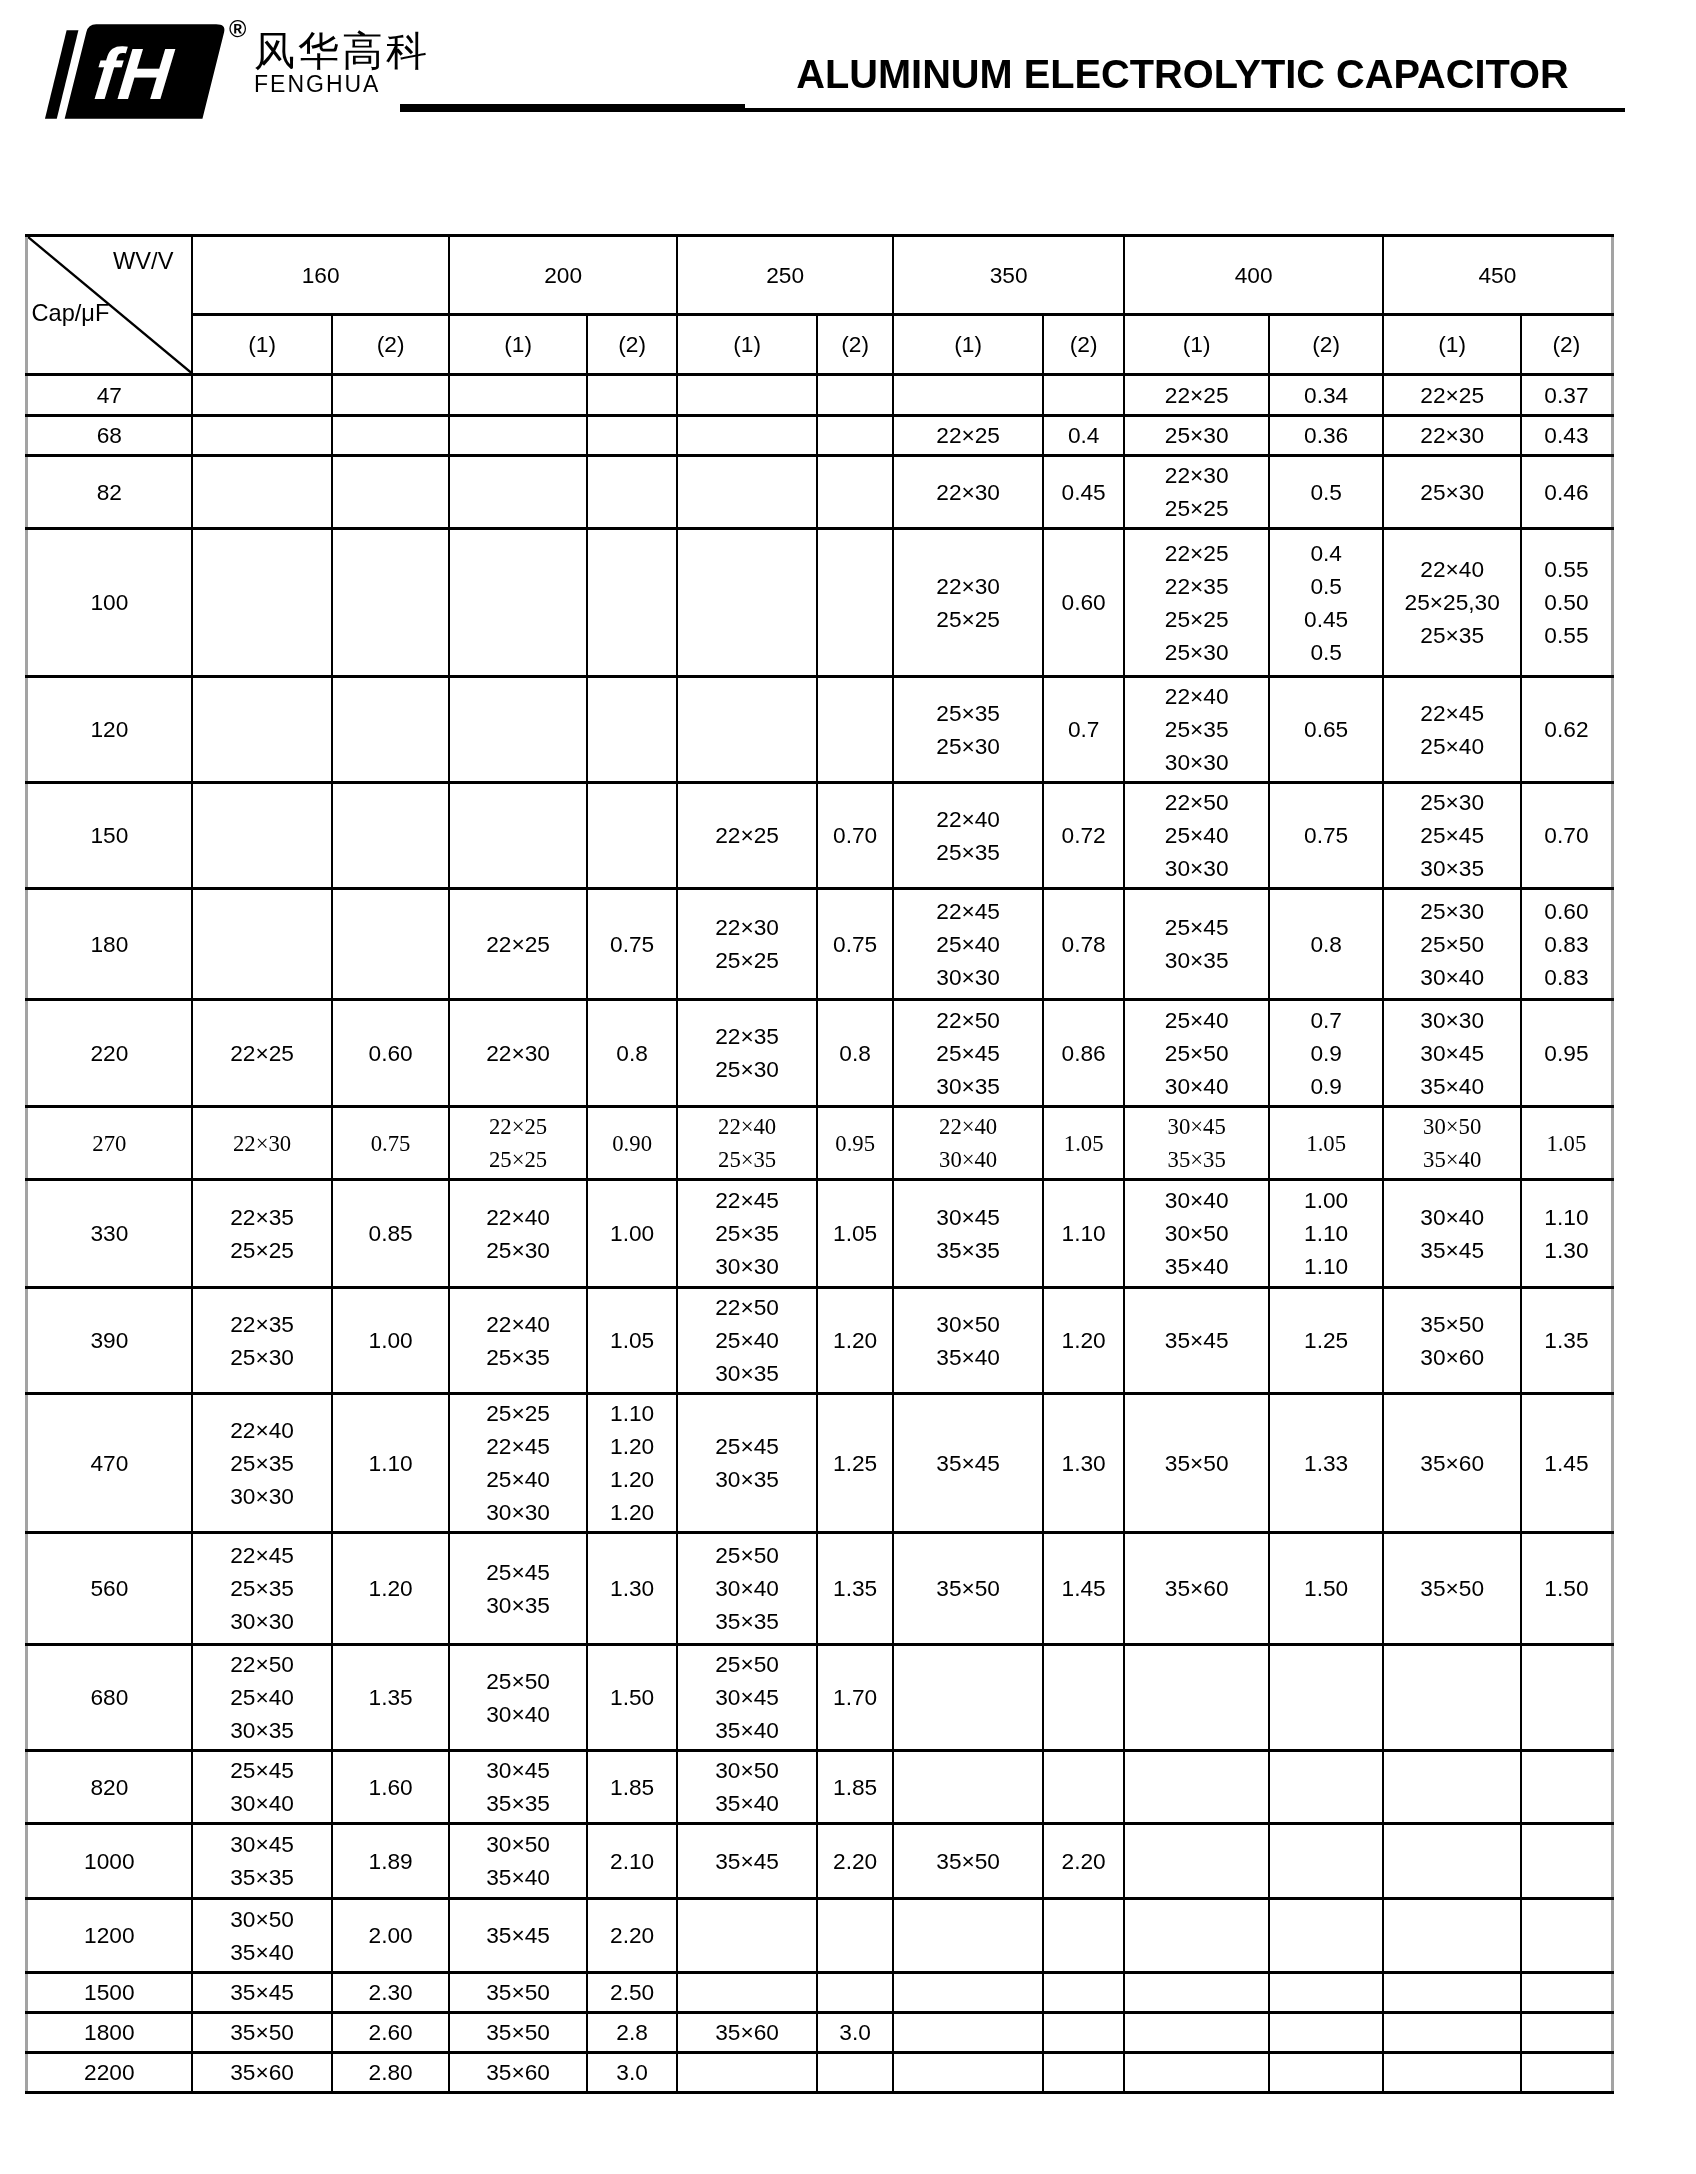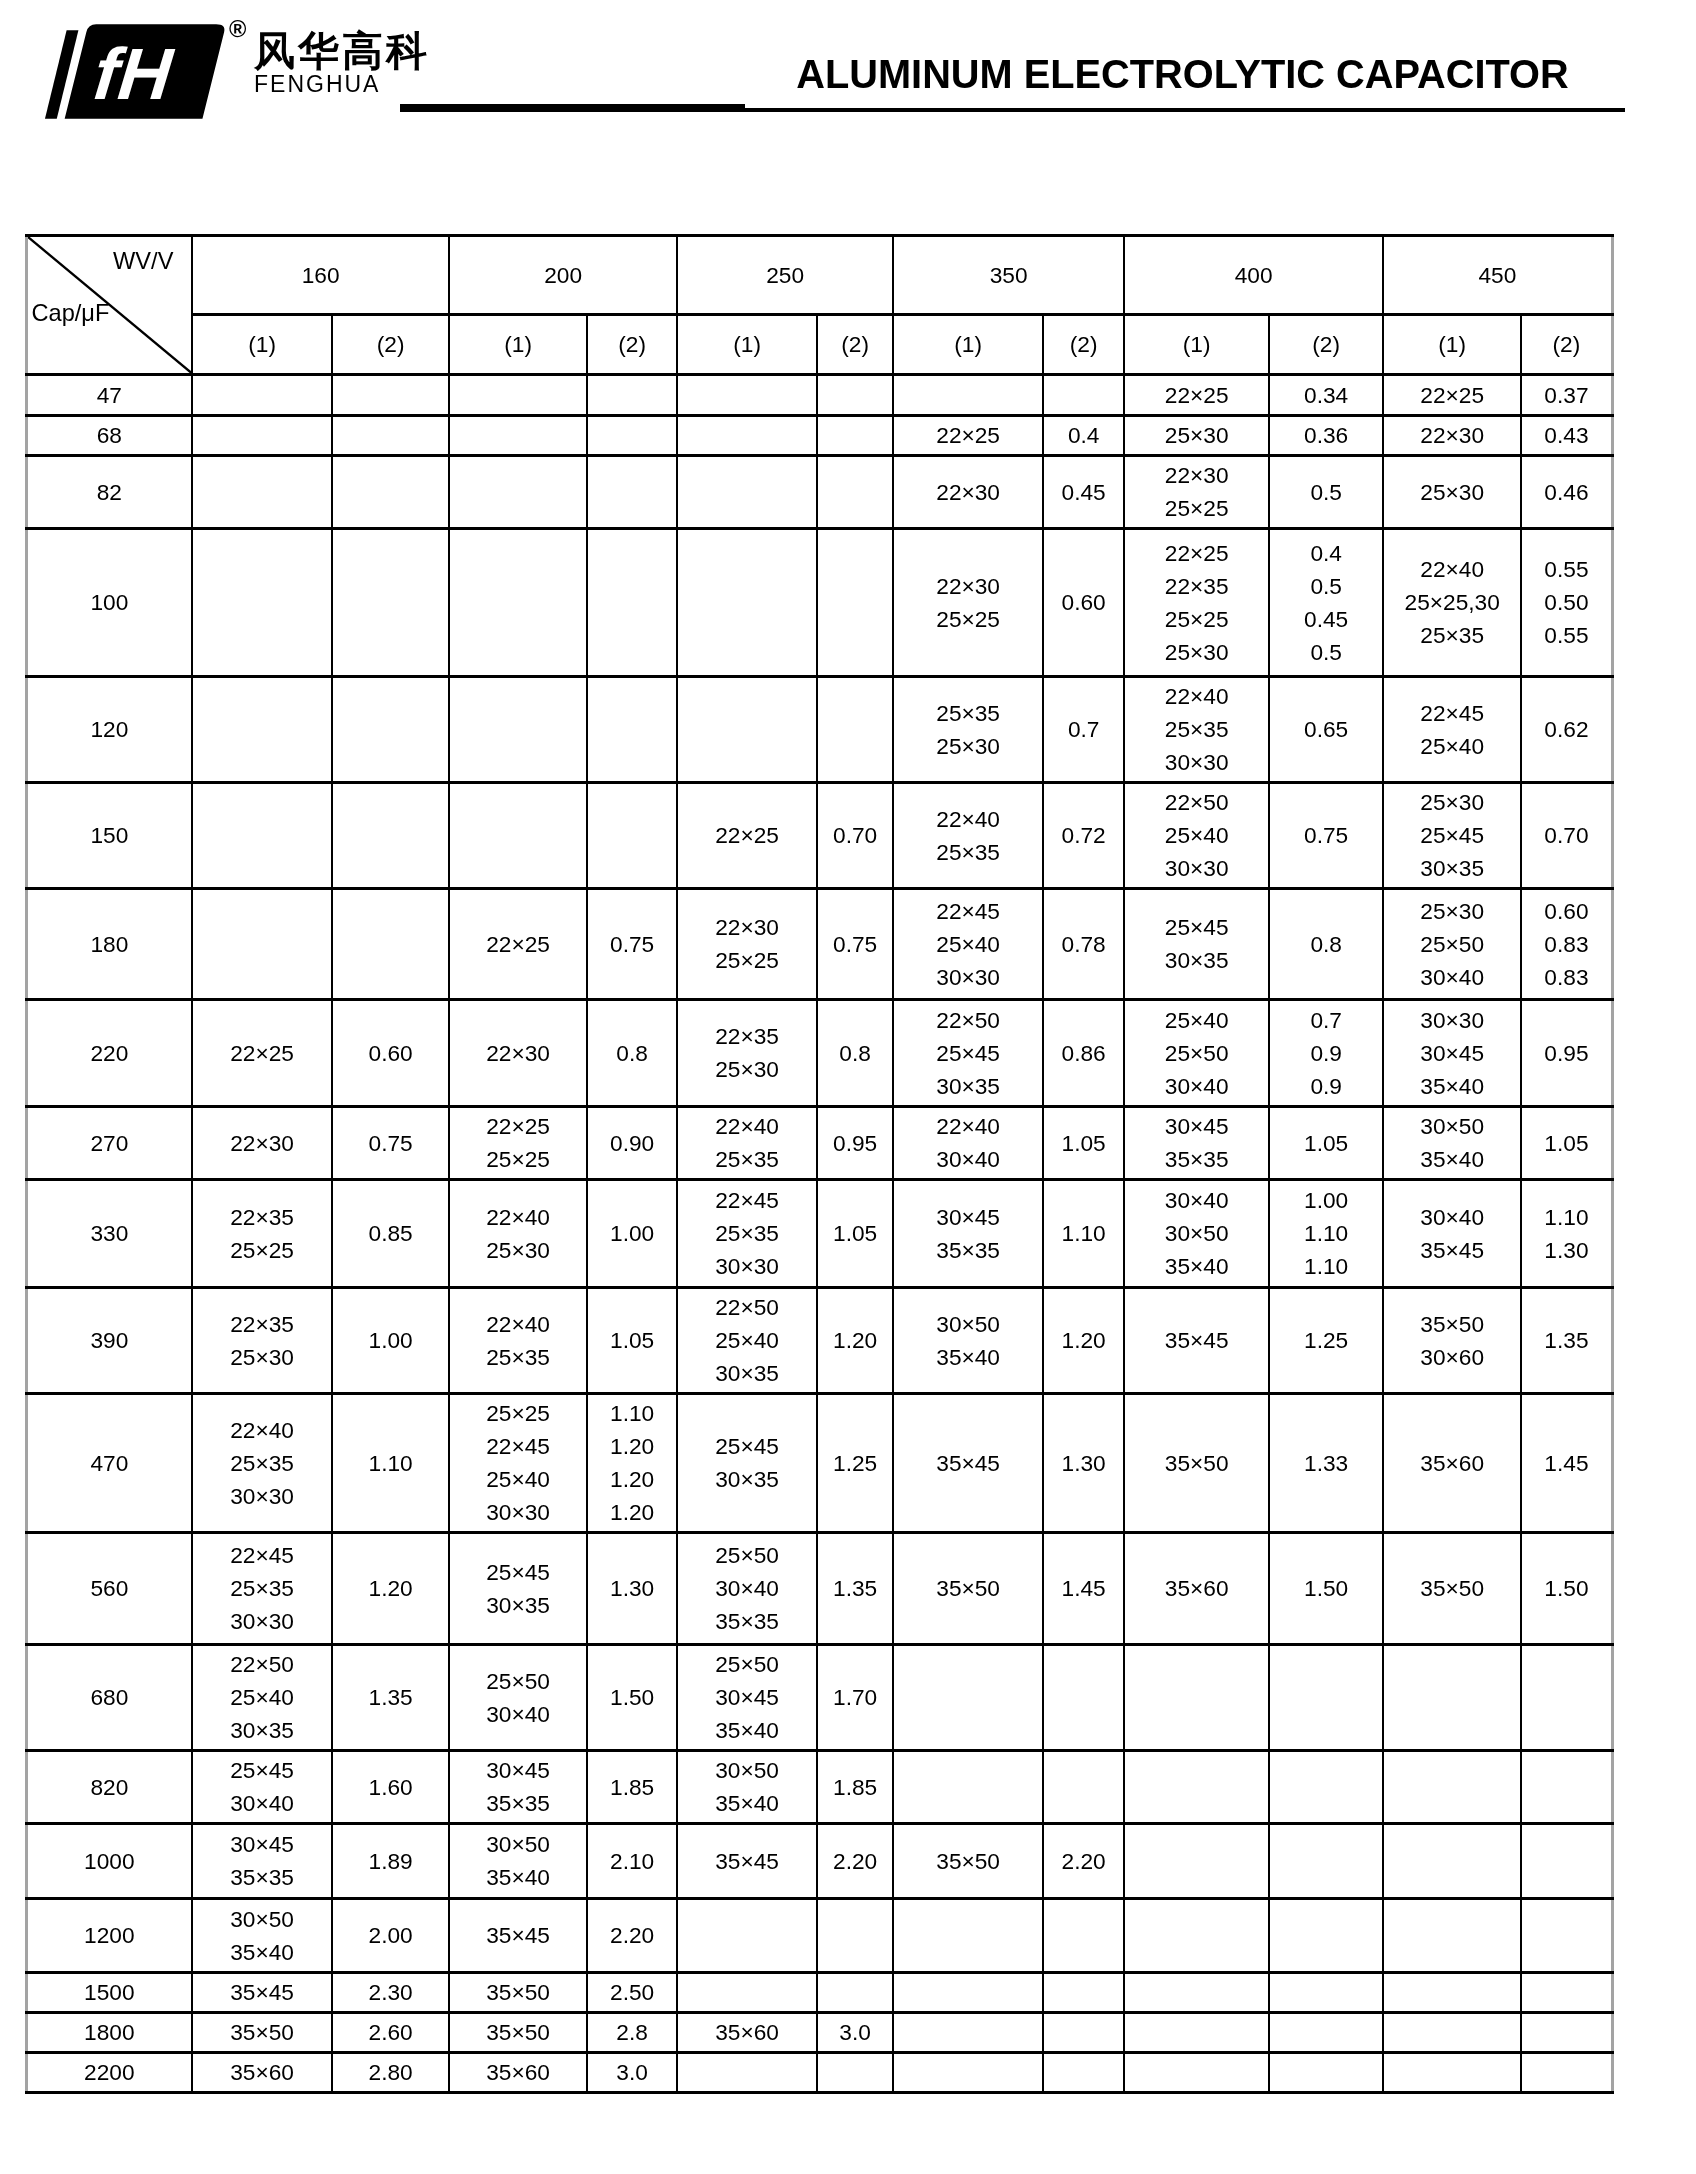--- a/index.html
+++ b/index.html
@@ -14,21 +14,21 @@
 
   
   #hdr{position:absolute;left:0;top:0;width:1696px;height:158px;}
   .logo-svg{position:absolute;left:43px;top:21.7px;}
   .reg-mark{
     position:absolute;left:229px;top:15.8px;
     font-size:23.6px;font-weight:bold;
   }
   .brand-cn{
     position:absolute;left:254px;top:23.6px;
-    font-size:41px;font-weight:bold;letter-spacing:3px;
+    font-size:41px;font-weight:normal;letter-spacing:3px;
     font-family:"Liberation Sans","DejaVu Sans",sans-serif;
   }
   .brand-en{
     position:absolute;left:254px;top:71px;
     font-size:23px;font-weight:normal;letter-spacing:2px;
   }
   .page-title{
     position:absolute;left:749px;top:51px;width:867px;
     text-align:center;
     font-size:41px;font-weight:bold;letter-spacing:0px;
@@ -307,21 +307,21 @@
 25×50
 30×40</td>
           <td>0.7
 0.9
 0.9</td>
           <td>30×30
 30×45
 35×40</td>
           <td>0.95</td>
         </tr>
-        <tr style="height: 71px;">
+        <tr style="height: 71px; font-family: Liberation Serif, serif;">
           <td class="cap-col">270</td>
           <td>22×30</td>
           <td>0.75</td>
           <td>22×25
 25×25</td>
           <td>0.90</td>
           <td>22×40
 25×35</td>
           <td>0.95</td>
           <td>22×40

